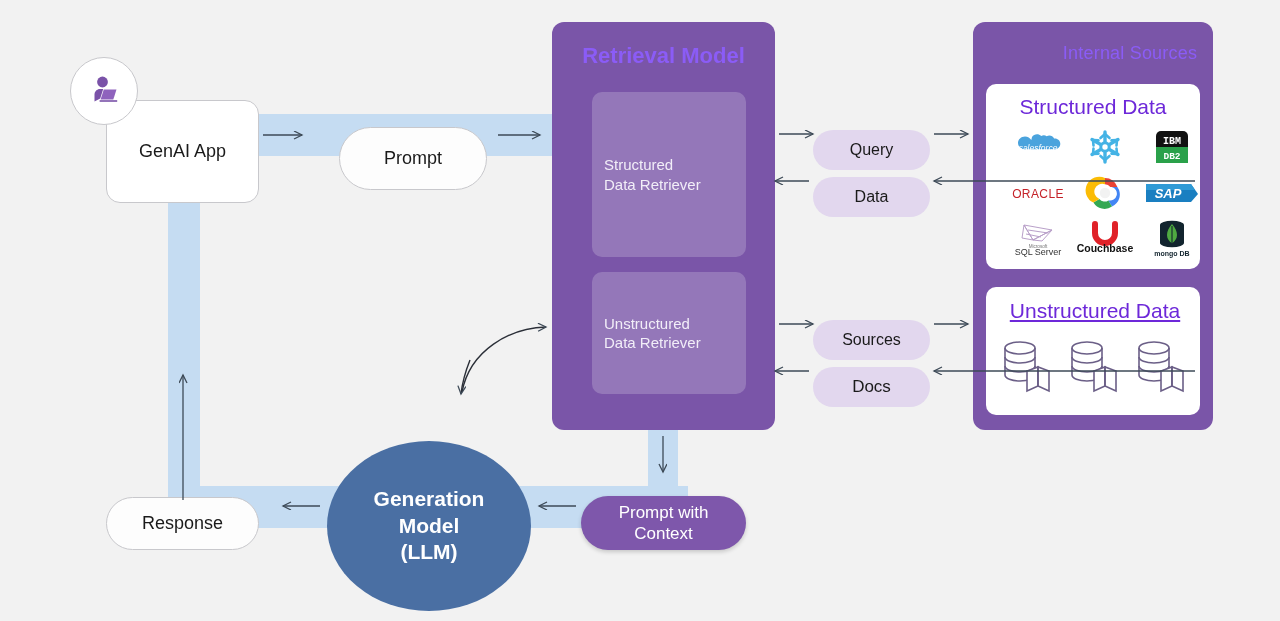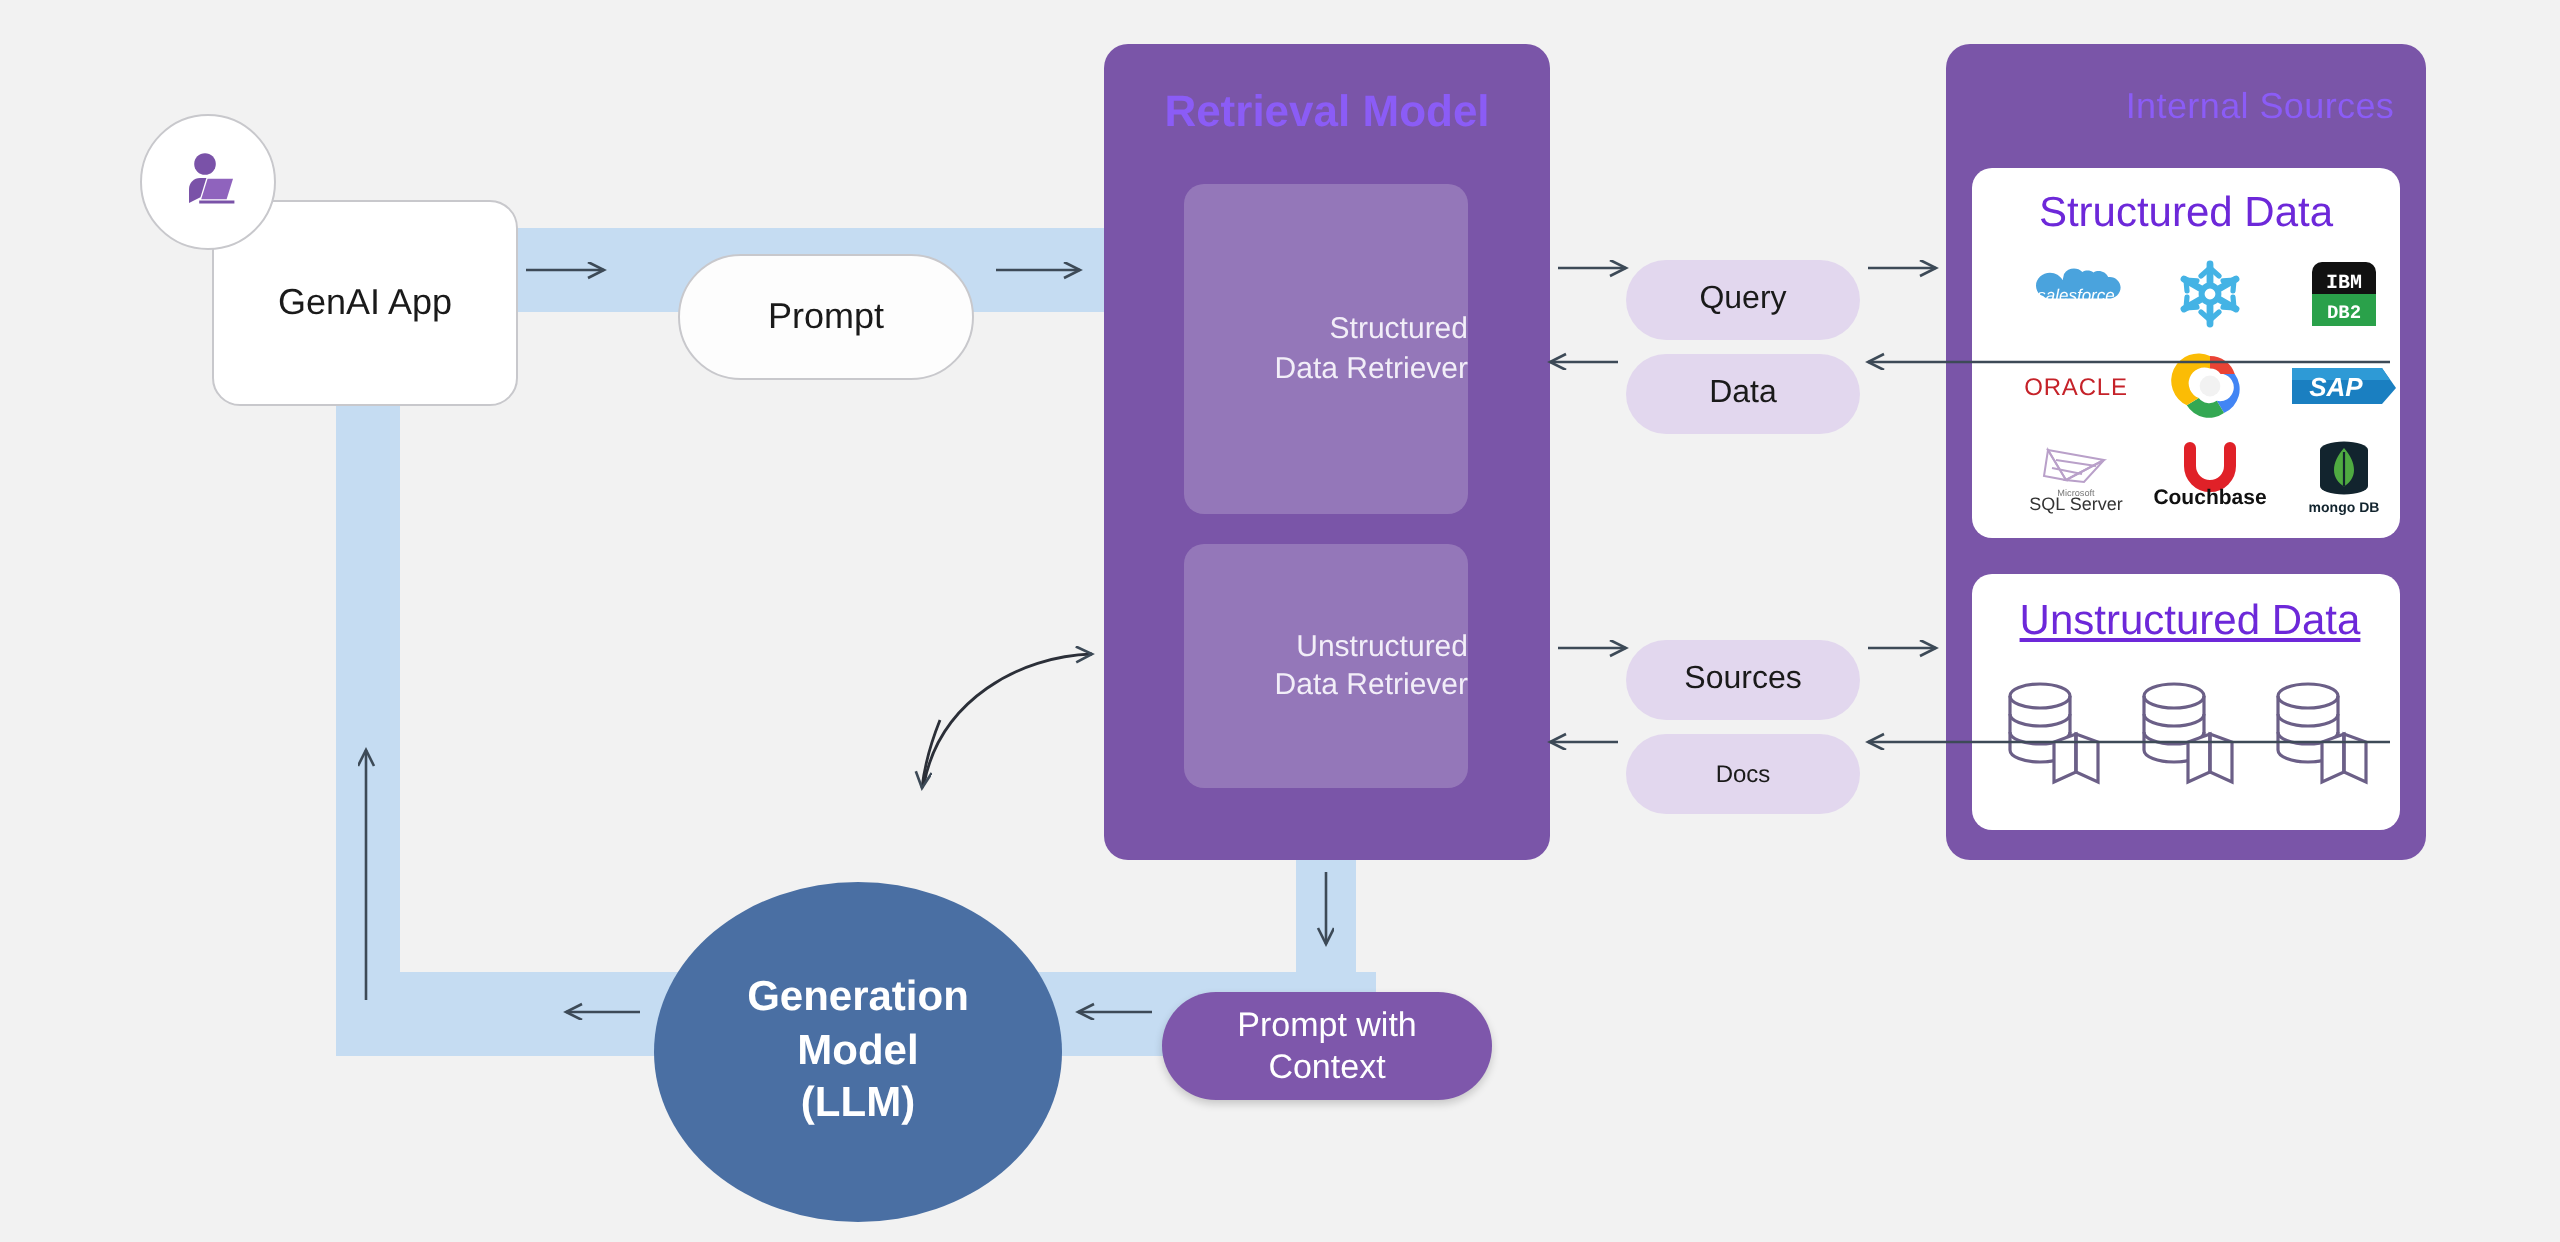--- a/index.html
+++ b/index.html
@@ -36,22 +36,22 @@
     box-shadow:0 2px 4px rgba(0,0,0,.18);
   }
   .panel-purple{
     background:#7a55a8;border-radius:12px;
   }
   .inner-white{
     position:absolute;background:#ffffff;border-radius:10px;box-sizing:border-box;
   }
   .retriever-box{
     position:absolute;background:rgba(255,255,255,.20);border-radius:10px;
-    display:flex;align-items:flex-end;justify-content:center;text-align:center;
-    color:#f2eef8;line-height:1.3;font-size:15px;z-index:4;
+    display:flex;align-items:flex-start;justify-content:center;text-align:center;
+    color:#f2eef8;line-height:1.3;font-size:15px;z-index:4;padding-left:12px;
   }
 
   .circle-blue{
     background:#4a6fa3;border-radius:50%;color:#ffffff;
     font-weight:bold;line-height:1.28;
   }
 
   
   .avatar{
     position:absolute;width:66px;height:66px;border-radius:50%;
@@ -103,20 +103,23 @@
   </div>
 
   <div class="node card-white" style="left:106px;top:84px;width:153px;height:103px;font-size:18px;">
     <span>GenAI App</span>
   </div>
 
   <div class="node pill-white" style="left:339px;top:111px;width:148px;height:63px;font-size:18px;">
     <span>Prompt</span>
   </div>
 
+  <div class="node pill-white" style="left:106px;top:481px;width:153px;height:53px;font-size:18px;">
+    <span>Response</span>
+  </div>
 
   <div class="node circle-blue" style="left:327px;top:425px;width:204px;height:170px;font-size:21px;flex-direction:column;">
     <span>Generation</span>
     <span>Model</span>
     <span>(LLM)</span>
   </div>
 
   <div class="node pill-purple" style="left:581px;top:480px;width:165px;height:54px;font-size:17px;flex-direction:column;line-height:1.25;">
 
     <span>Prompt with<br>Context</span>
@@ -137,21 +140,21 @@
 
   <div class="node pill-lilac" style="left:813px;top:114px;width:117px;height:40px;font-size:16px;">
     <span>Query</span>
   </div>
   <div class="node pill-lilac" style="left:813px;top:161px;width:117px;height:40px;font-size:16px;">
     <span>Data</span>
   </div>
   <div class="node pill-lilac" style="left:813px;top:304px;width:117px;height:40px;font-size:16px;">
     <span>Sources</span>
   </div>
-  <div class="node pill-lilac" style="left:813px;top:351px;width:117px;height:40px;font-size:12px;">
+  <div class="node pill-lilac" style="left:813px;top:351px;width:117px;height:40px;font-size:17px;">
     <span>Docs</span>
   </div>
 
   <div class="panel-purple" style="position:absolute;left:973px;top:22px;width:240px;height:408px;z-index:3;"></div>
   <div class="panel-title is-title" style="left:973px;width:240px;top:43px;z-index:6;margin-left:37px;">Internal Sources</div>
 
   <div class="inner-white" style="left:986px;top:84px;width:214px;height:185px;z-index:4;"></div>
   <div class="sub-title" style="left:986px;width:214px;top:95px;z-index:6;">Structured Data</div>
 
   <div class="logo-grid" style="left:992px;top:124px;width:202px;height:138px;grid-template-rows:repeat(3,1fr);">

